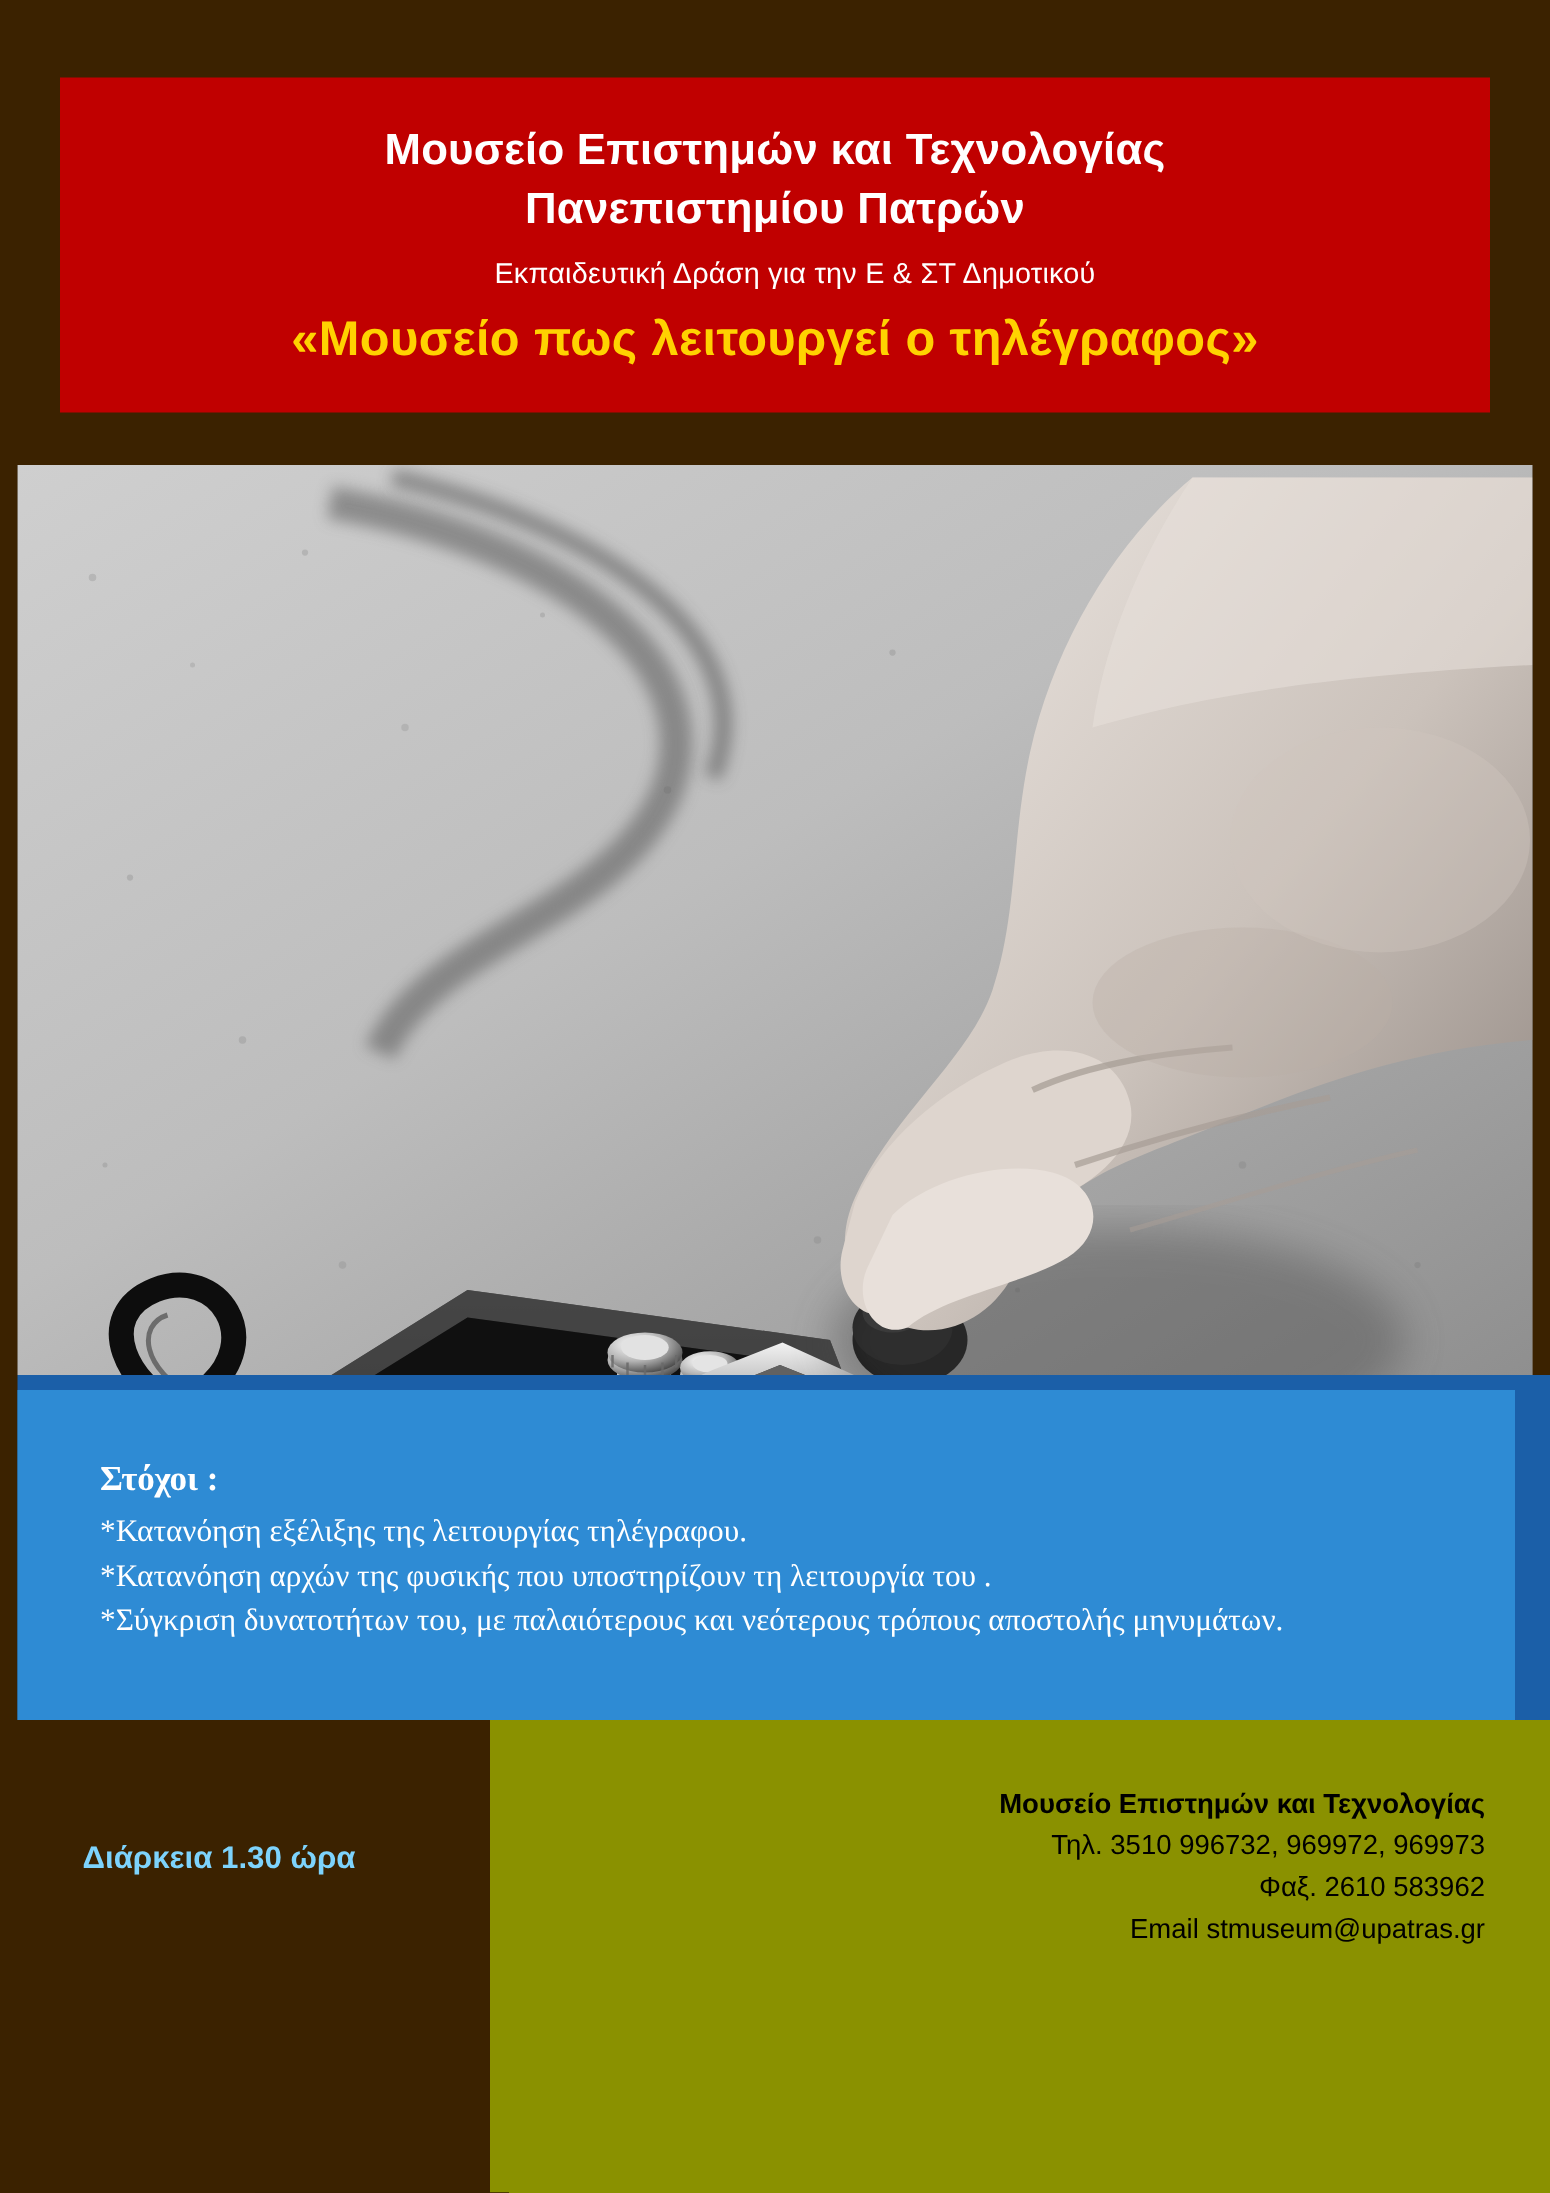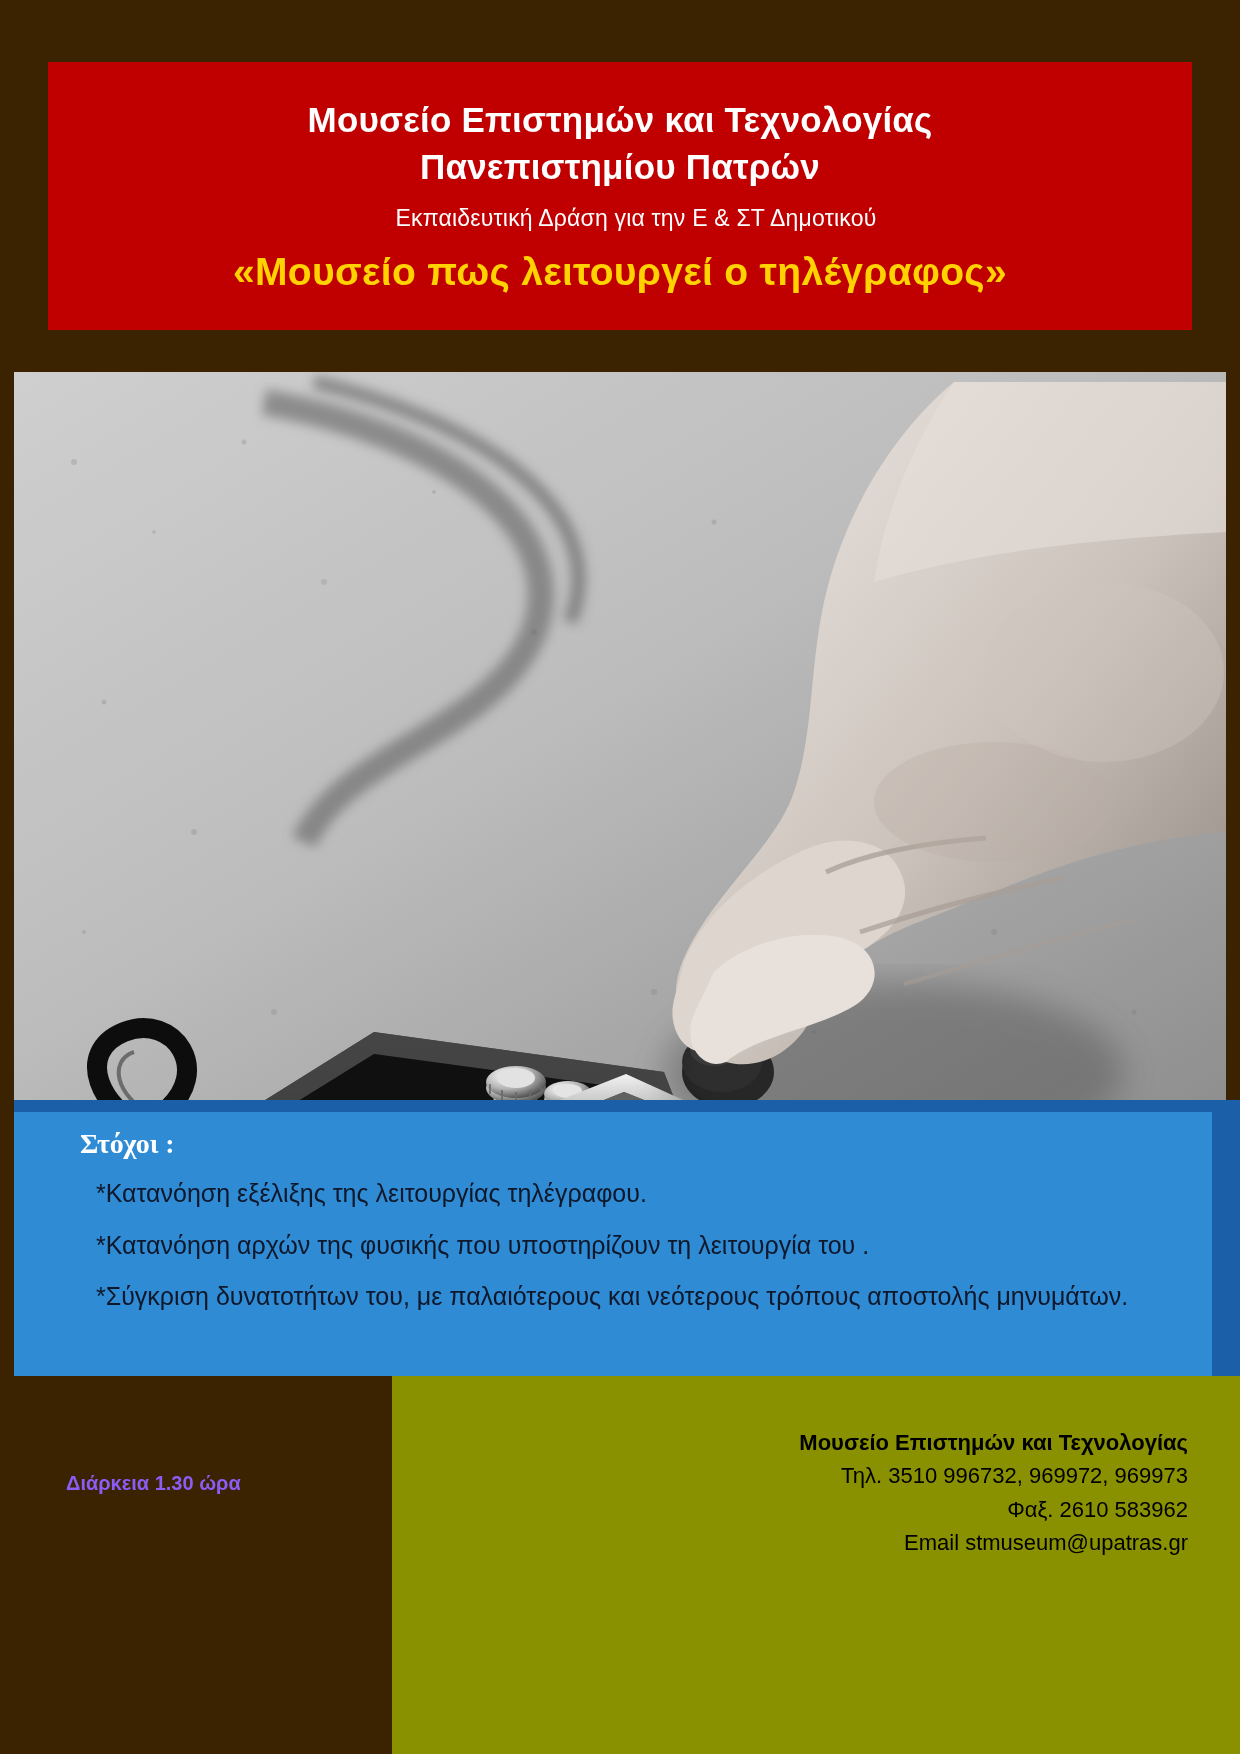--- a/index.html
+++ b/index.html
@@ -85,53 +85,53 @@
     background: #1b5fa8;
   }
   .blue-panel {
     position: absolute;
     left: 14px;
     top: 1112px;
     width: 1198px;
     height: 264px;
     background: #2e8bd4;
     box-sizing: border-box;
-    padding: 16px 60px 0 66px;
+    padding: 56px 60px 0 66px;
   }
   .obj-title {
     color: #ffffff;
     font-size: 28px;
     font-weight: bold;
     font-family: "Liberation Serif", serif;
     margin: 0 0 8px 0;
   }
   .obj-line {
-    color: #0f172a;
+    color: #ffffff;
     font-size: 25px;
-    font-family: Liberation Sans, sans-serif;
+    font-family: Liberation Serif, serif;
     line-height: 1.42;
-    margin: 16px;
+    margin: 0;
   }
 
   
   .footer-left {
     position: absolute;
     left: 0;
     top: 1376px;
     width: 392px;
     height: 378px;
     background: #3b2200;
   }
   .footer-duration {
     position: absolute;
     left: 66px;
     top: 1472px;
     width: 320px;
-    color: #8b5cf6;
-    font-size: 20px;
+    color: #7dd3fc;
+    font-size: 25px;
     font-weight: bold;
   }
   .footer-olive {
     position: absolute;
     left: 392px;
     top: 1376px;
     width: 848px;
     height: 378px;
     background: #8a9100;
   }

